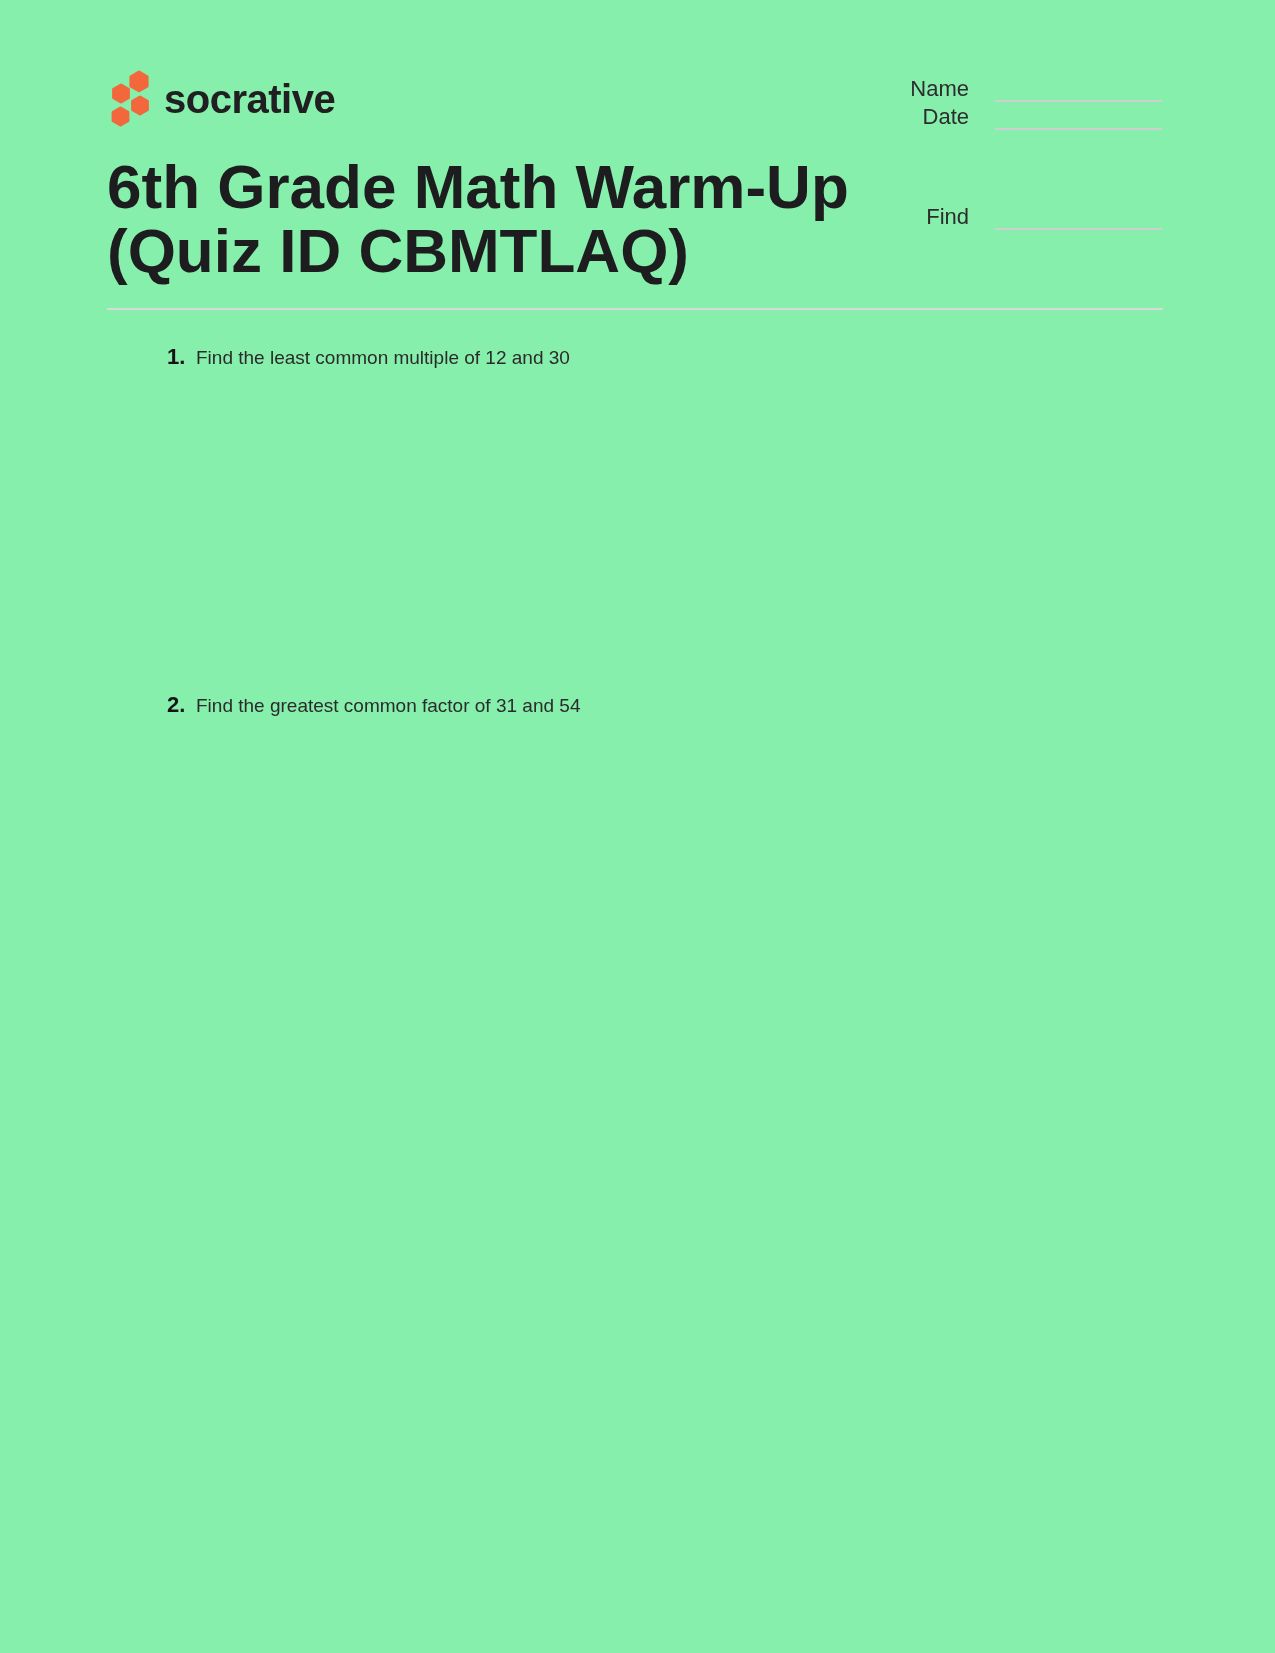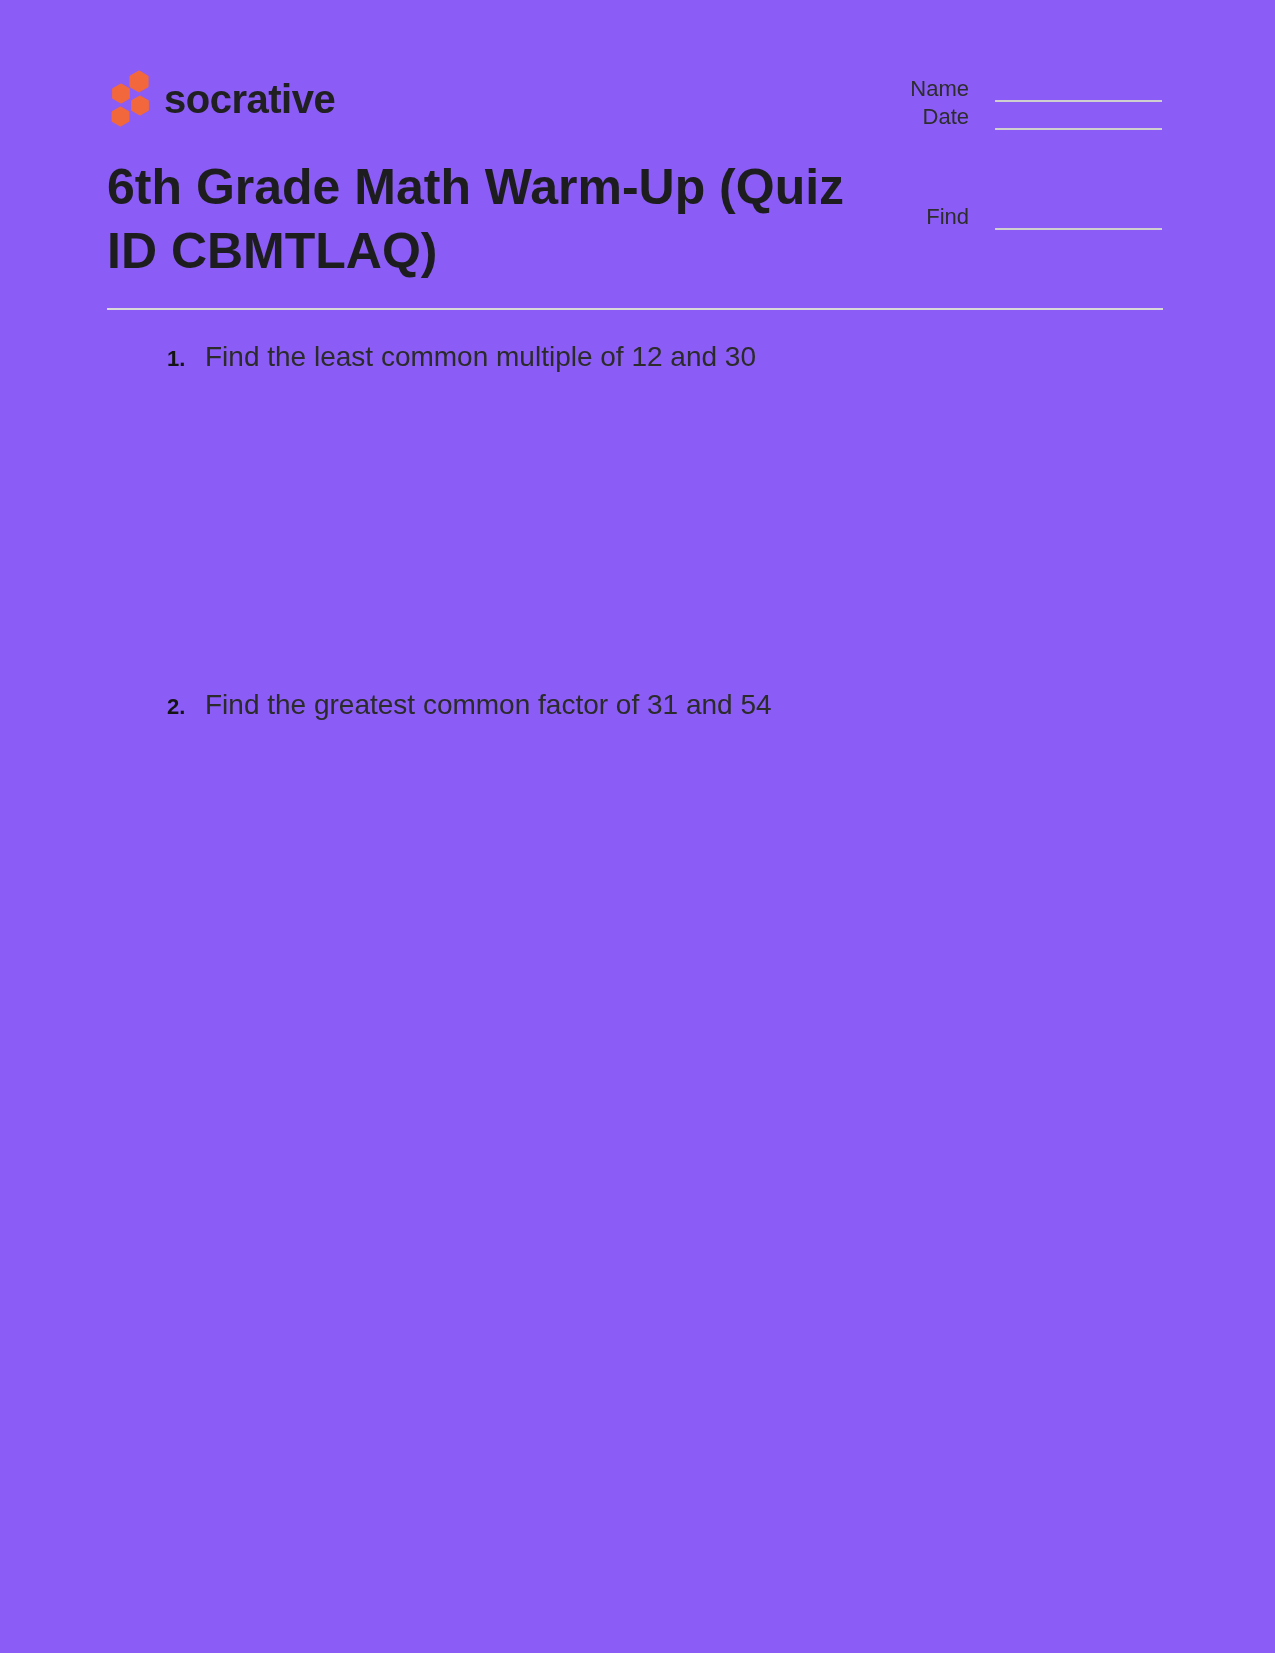--- a/index.html
+++ b/index.html
@@ -4,21 +4,21 @@
 <style>
   html, body {
     margin: 0;
     padding: 0;
     background: #ffffff;
   }
   .page {
     position: relative;
     width: 1275px;
     height: 1653px;
-    background: #8b5cf6;
+    background: #86efac;
     font-family: "Liberation Sans", sans-serif;
     overflow: hidden;
   }
 
   
   .logo-mark {
     position: absolute;
     left: 106px;
     top: 64px;
     width: 49px;
@@ -61,21 +61,21 @@
   .row-date  { top: 104px; }
   .row-score { top: 204px; }
 
   
   .quiz-title {
     position: absolute;
     left: 107px;
     top: 155px;
     width: 790px;
     margin: 0;
-    font-size: 50px;
+    font-size: 62px;
     font-weight: 700;
     line-height: 64px;
     letter-spacing: 0;
     color: #1d1d1f;
   }
 
   
   .divider {
     position: absolute;
     left: 107px;
@@ -94,22 +94,22 @@
   }
   .q-number {
     width: 26px;
     font-size: 22px;
     font-weight: 700;
     line-height: 30px;
     color: #141414;
     white-space: nowrap;
   }
   .q-text {
-    margin-left: 12px;
-    font-size: 28px;
+    margin-left: 3px;
+    font-size: 19px;
     line-height: 30px;
     color: #2b2b2b;
     white-space: nowrap;
   }
   .question-1 { top: 342px; }
   .question-2 { top: 690px; }
 </style>
 </head>
 <body>
 

